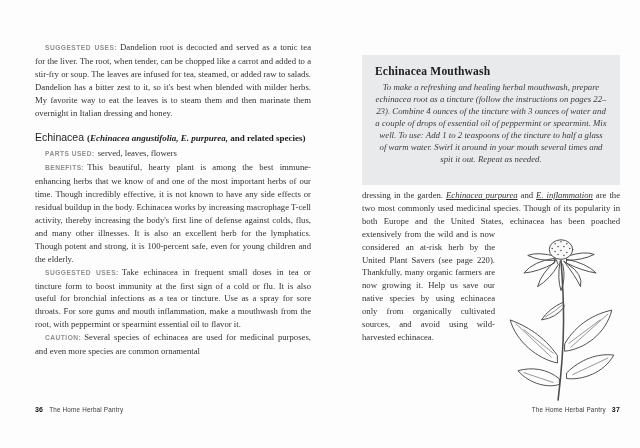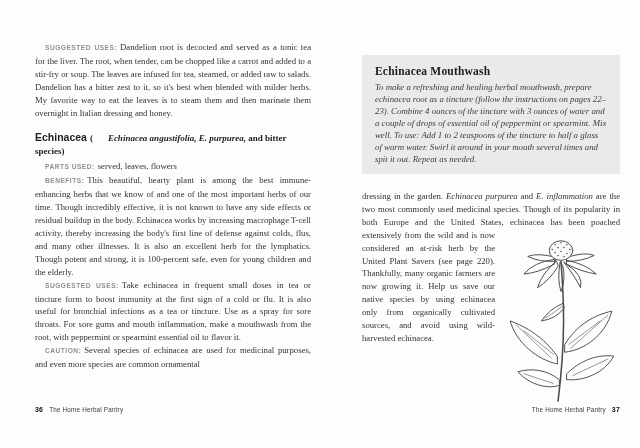--- a/index.html
+++ b/index.html
@@ -33,45 +33,45 @@
   }
 
   
   .entry-heading {
     margin:12px 0 2px;
     line-height:13px;
     font-size:9px;
     color:#1e1e1e;
     font-weight:bold;
   }
-  .seg-sans         { font-family:"Liberation Sans", sans-serif; font-weight:bold; font-size:10.5px; }
+  .seg-sans         { font-family:"Liberation Sans", sans-serif; font-weight:normal; font-size:10.5px; }
   .seg-serif        { font-family:"Liberation Serif", serif; font-weight:bold; }
-  .seg-serif-italic { font-family:"Liberation Serif", serif; font-weight:bold; font-style:italic;padding-left:15px; }
-  .seg-i            { font-style:italic; }
+  .seg-serif-italic { font-family:"Liberation Serif", serif; font-weight:bold; font-style:italic; }
+  .seg-i            { font-style:italic;text-decoration:underline; }
 
   
   .recipe-box {
     background:#e9eaeb;
-    padding:10px 13px 9px;
-    margin-bottom:16px;
+    padding:10px 13px 20px;
+    margin-bottom:4px;
   }
   .recipe-title {
     font-family:"Liberation Serif", serif;
     font-weight:bold;
     font-size:11.5px;
     letter-spacing:0.2px;
     color:#1b1b1b;
     margin-bottom:4px;
   }
   .recipe-body {
     font-style:italic;
     font-size:8.8px;
     line-height:12px;
     color:#3c3c3c;
-    text-align:left;
+    text-align:center;
   }
 
   
   .flower-float {
     float:right;
     width:118px;
     height:172px;
     margin:2px 0 0 7px;
   }
   .flower-float svg { display:block; }
@@ -93,21 +93,21 @@
 </style>
 </head>
 <body>
 
 <div class="spread">
 
   <div class="page-left">
 
     <p class="body-text labeled"><span class="label-caps">SUGGESTED USES:</span><span>Dandelion root is decocted and served as a tonic tea for the liver. The root, when tender, can be chopped like a carrot and added to a stir-fry or soup. The leaves are infused for tea, steamed, or added raw to salads. Dandelion has a bitter zest to it, so it's best when blended with milder herbs. My favorite way to eat the leaves is to steam them and then marinate them overnight in Italian dressing and honey.</span></p>
 
-    <h2 class="entry-heading"><span class="seg-sans">Echinacea </span><span class="seg-serif">(</span><span class="seg-serif-italic">Echinacea angustifolia, E. purpurea,</span><span class="seg-serif"> and bitter species)</span></h2>
+    <h2 class="entry-heading"><span class="seg-sans">Echinacea </span><span class="seg-serif">(</span><span class="seg-serif-italic">Echinacea angustifolia, E. purpurea,</span><span class="seg-serif"> and related species)</span></h2>
 
     <p class="body-text labeled"><span class="label-caps">PARTS USED:</span><span>served, leaves, flowers</span></p>
 
     <p class="body-text labeled"><span class="label-caps">BENEFITS:</span><span>This beautiful, hearty plant is among the best immune-enhancing herbs that we know of and one of the most important herbs of our time. Though incredibly effective, it is not known to have any side effects or residual buildup in the body. Echinacea works by increasing macrophage T-cell activity, thereby increasing the body's first line of defense against colds, flus, and many other illnesses. It is also an excellent herb for the lymphatics. Though potent and strong, it is 100-percent safe, even for young children and the elderly.</span></p>
 
     <p class="body-text labeled"><span class="label-caps">SUGGESTED USES:</span><span>Take echinacea in frequent small doses in tea or tincture form to boost immunity at the first sign of a cold or flu. It is also useful for bronchial infections as a tea or tincture. Use as a spray for sore throats. For sore gums and mouth inflammation, make a mouthwash from the root, with peppermint or spearmint essential oil to flavor it.</span></p>
 
     <p class="body-text labeled"><span class="label-caps">CAUTION:</span><span>Several species of echinacea are used for medicinal purposes, and even more species are common ornamental</span></p>
   </div>
 

